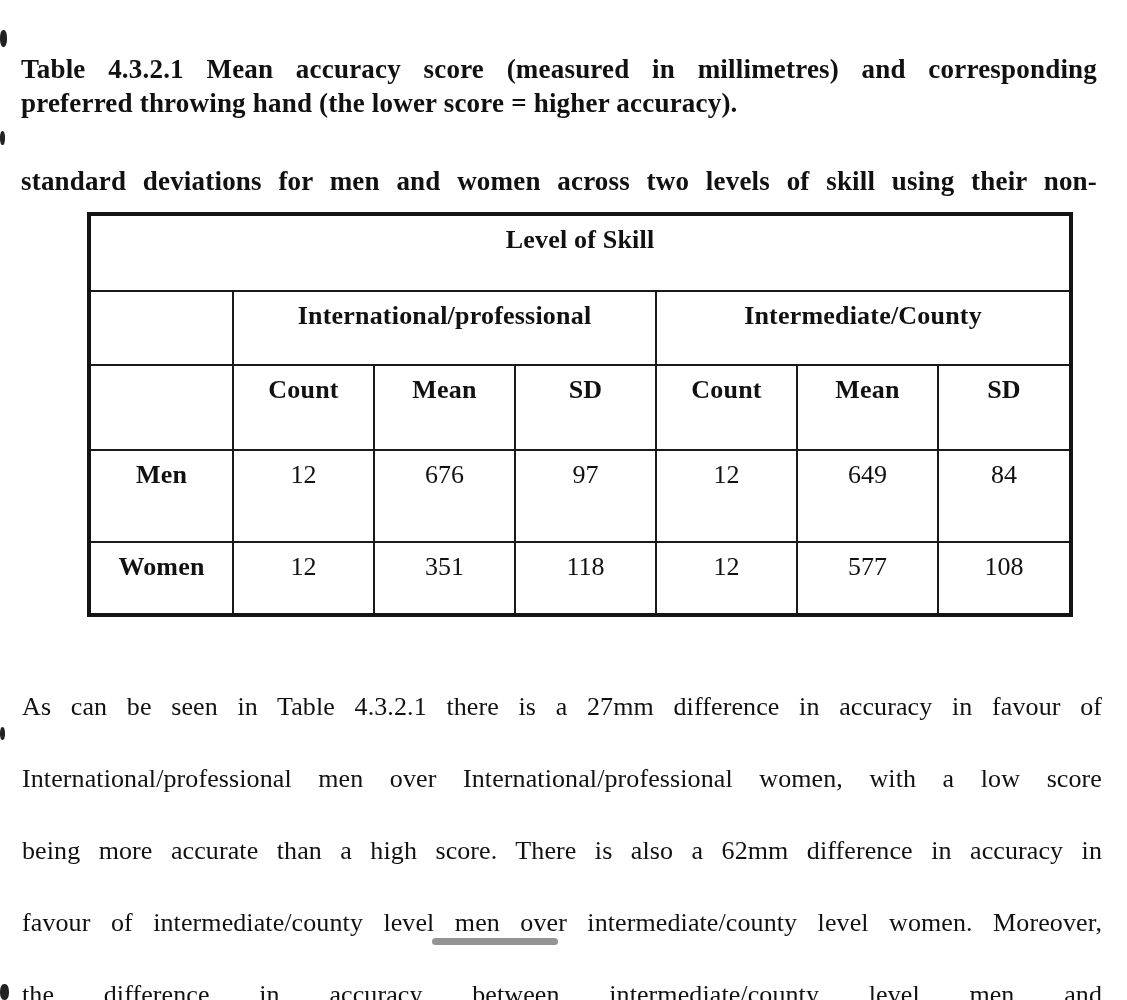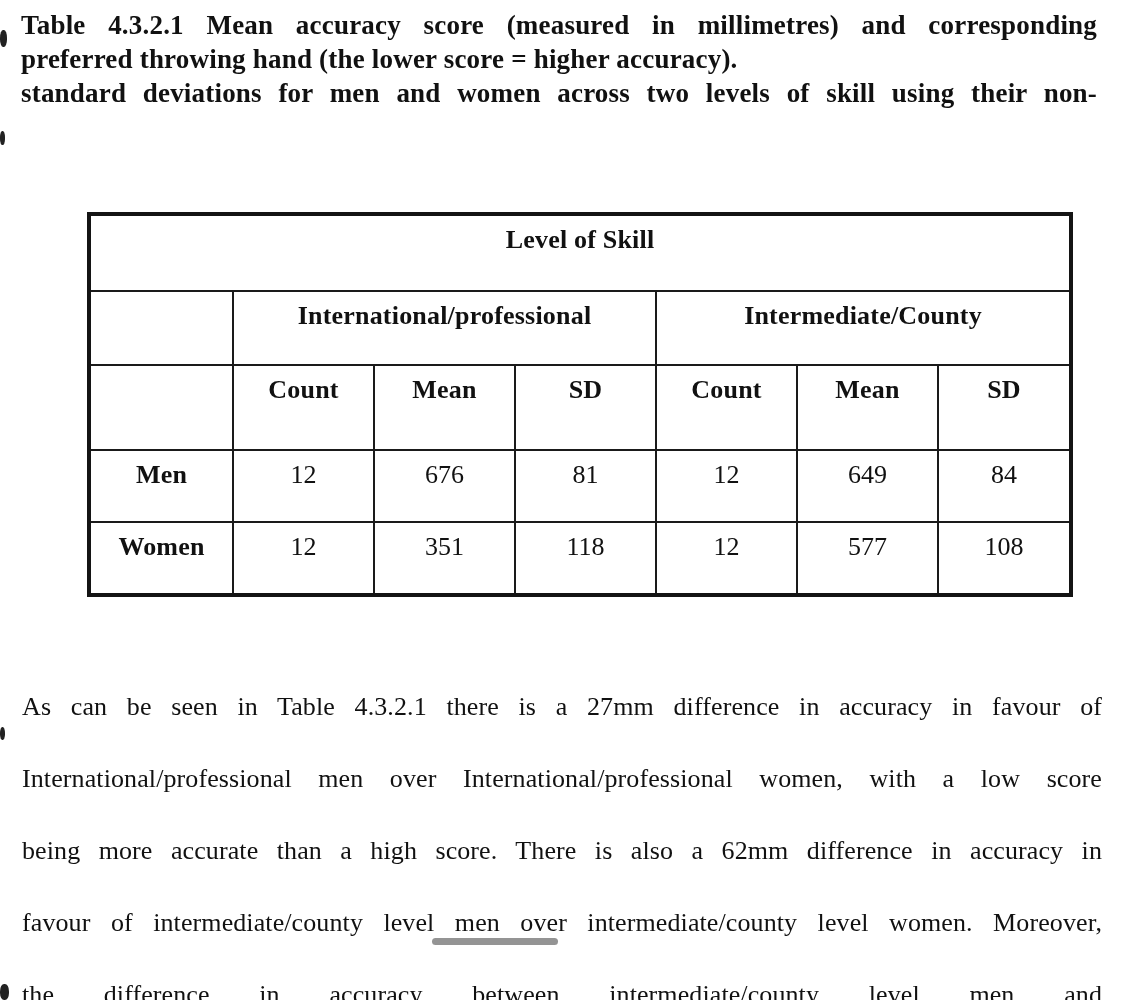--- a/index.html
+++ b/index.html
@@ -29,20 +29,21 @@
     font-weight: bold;
     line-height: 34px;
     height: 34px;
     white-space: normal;
     overflow: hidden;
     letter-spacing: 0.2px;
   }
   .cap-line.just {
     text-align: justify;
     text-align-last: justify;
+    margin-top: 44px;
   }
 
   
   table.doc-table {
     position: absolute;
     left: 87px;
     top: 212px;
     width: 982px;
     border-collapse: collapse;
     table-layout: fixed;
@@ -58,21 +59,21 @@
     overflow: hidden;
   }
   table.doc-table td.hd {
     font-weight: bold;
     letter-spacing: 0.2px;
     text-align: center;
   }
   tr.r-title  { height: 77px; }
   tr.r-group  { height: 74px; }
   tr.r-cols   { height: 85px; }
-  tr.r-men    { height: 72px; }
+  tr.r-men    { height: 92px; }
   tr.r-women  { height: 73px; }
 
   
   .paragraph {
     position: absolute;
     left: 22px;
     top: 690px;
     width: 1080px;
   }
   .body-line {
@@ -133,21 +134,21 @@
         <td class="hd">Mean</td>
         <td class="hd">SD</td>
         <td class="hd">Count</td>
         <td class="hd">Mean</td>
         <td class="hd">SD</td>
       </tr>
       <tr class="r-men">
         <td class="hd">Men</td>
         <td>12</td>
         <td>676</td>
-        <td>81</td>
+        <td>97</td>
         <td>12</td>
         <td>649</td>
         <td>84</td>
       </tr>
       <tr class="r-women">
         <td class="hd">Women</td>
         <td>12</td>
         <td>351</td>
         <td>118</td>
         <td>12</td>

